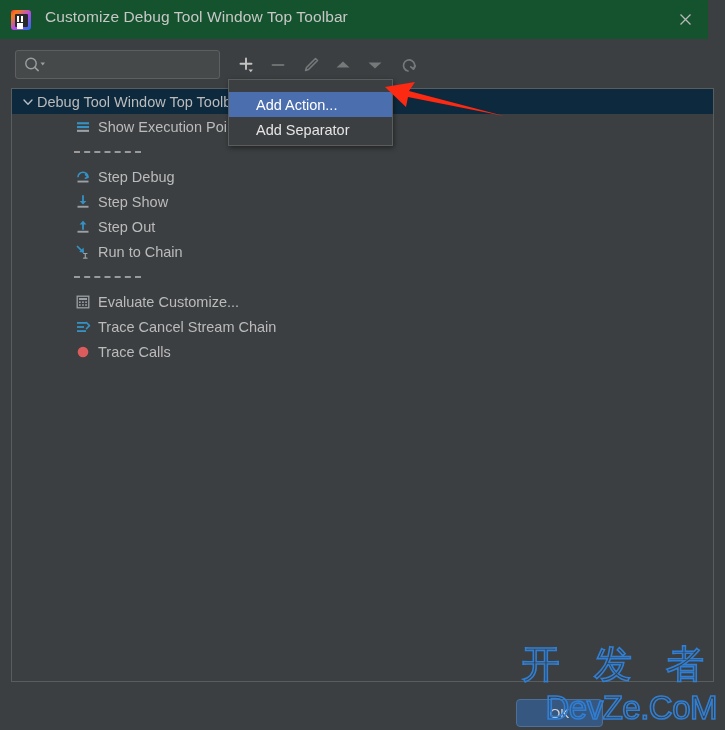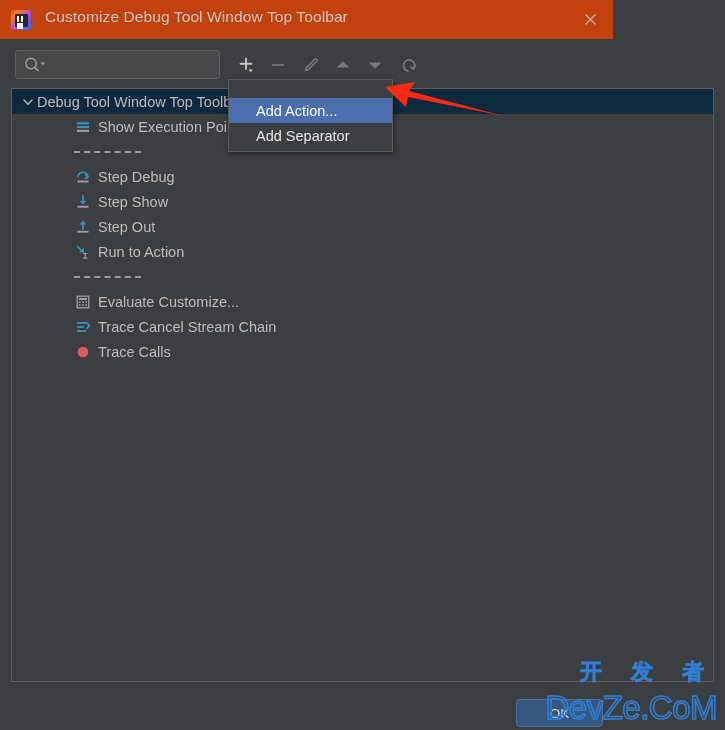--- a/index.html
+++ b/index.html
@@ -14,22 +14,22 @@
     overflow: hidden;
     font-family: "Liberation Sans", sans-serif;
     color: #bbbbbb;
     -webkit-font-smoothing: antialiased;
   }
 
   
   #titlebar {
     position: absolute;
     left: 0; top: 0;
-    width: 613px; height: 39px;
-    background: #c2410c;
+    width: 708px; height: 39px;
+    background: #14532d;
   }
   #app-icon {
     position: absolute;
     left: 11px; top: 10px;
     width: 20px; height: 20px;
     border-radius: 3px;
     background: linear-gradient(135deg,#fe315d 0%, #f97a12 18%, #b04ce6 55%, #1a6ee8 100%);
     display: flex; align-items: center; justify-content: center;
   }
   #app-icon .inner {
@@ -164,21 +164,21 @@
   }
 
   
   #popup-menu {
     position: absolute;
     left: 228px; top: 79px;
     width: 165px;
     box-sizing: border-box;
     background: #3c3f41;
     border: 1px solid #5a5d5e;
-    padding: 18px 0 3px 0;
+    padding: 12px 0 3px 0;
     z-index: 40;
     box-shadow: 1px 2px 5px rgba(0,0,0,.45);
   }
   .menu-item {
     height: 25px;
     display: flex;
     align-items: center;
     padding-left: 27px;
     font-size: 14.5px;
     color: #cfcfcf;
@@ -234,21 +234,21 @@
   
   #watermark {
     position: absolute;
     right: 8px; bottom: 6px;
     z-index: 70;
     pointer-events: none;
     text-align: right;
     line-height: 1;
   }
   #wm-cn {
-    font-size: 22px;
+    font-size: 38px;
     letter-spacing: 11px;
     color: transparent;
     -webkit-text-stroke: 1.6px #2f7fd6;
     font-family: "DejaVu Sans", sans-serif;
     padding-right: 2px;
   }
   #wm-en {
     font-size: 33px;
     margin-top: 8px;
     color: transparent;
@@ -376,21 +376,21 @@
   </div>
 
   <div class="tree-row child">
     <span class="ic">
       <svg width="16" height="16" viewBox="0 0 16 16">
         <path d="M2.5 2.5 L8 8" stroke="#3592c4" stroke-width="1.7" stroke-linecap="round"></path>
         <path d="M8.6 3.6 L9 8.6 L4.2 8.1 Z" fill="#3592c4"></path>
         <path d="M8.6 9.5 H12 M8.6 14.2 H12 M10.3 9.5 V14.2" stroke="#9aa0a6" stroke-width="1.2" stroke-linecap="round"></path>
       </svg>
     </span>
-    <span>Run to Action</span>
+    <span>Run to Chain</span>
   </div>
 
   <div class="sep-row">
     <span class="sep-dash"></span>
   </div>
 
   <div class="tree-row child">
     <span class="ic">
       <svg width="16" height="16" viewBox="0 0 16 16">
         <rect x="2.2" y="2.2" width="11.6" height="11.6" fill="none" stroke="#9aa0a6" stroke-width="1.3"></rect>

